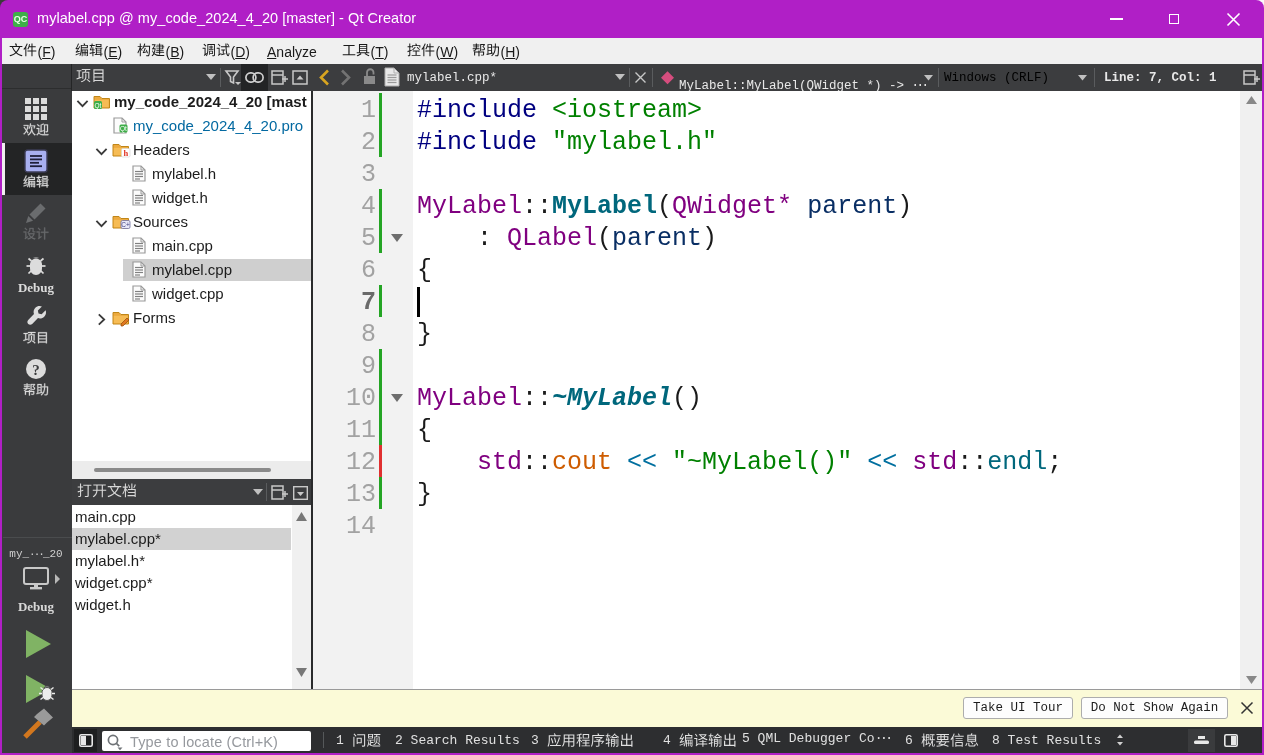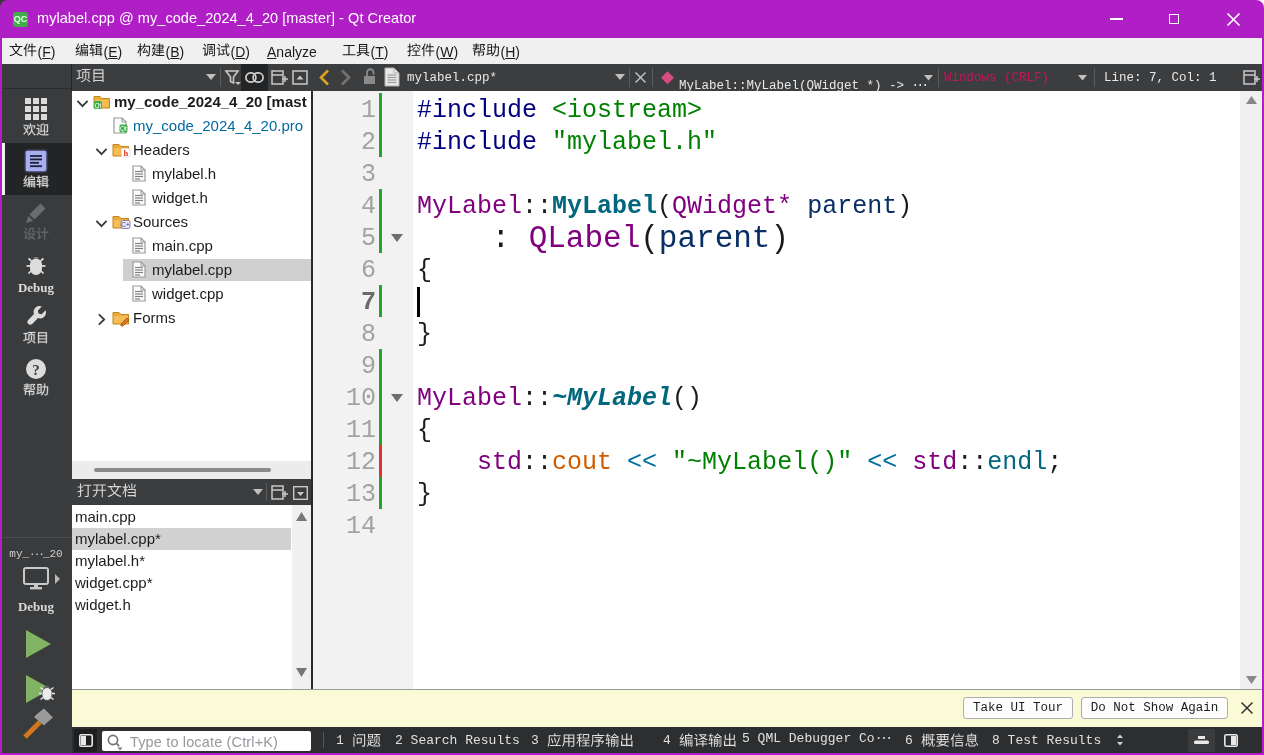--- a/index.html
+++ b/index.html
@@ -122,26 +122,26 @@
     </svg>
 <div class="abs" style="left:652px;top:68px;width:1px;height:19px;background:#5a5c5e;"></div>
 <svg class="abs" style="left:660px;top:70px;" width="15" height="15" viewBox="0 0 15 15">
       <rect x="3" y="3" width="9.2" height="9.2" transform="rotate(45 7.5 7.5)" fill="#d64d7e"></rect>
     </svg>
 <div class="abs mono" style="left:679px;top:79px;color:#e8e8e8;font-size:12.5px;">MyLabel::MyLabel(QWidget *) -&gt; <span style="letter-spacing:-2.5px;">···</span></div>
 <svg class="abs" style="left:924px;top:75px;" width="9" height="6" viewBox="0 0 9 6">
       <path d="M0 0 L9 0 L4.5 5.5 Z" fill="#c0c0c0"></path>
     </svg>
 <div class="abs" style="left:938px;top:68px;width:1px;height:19px;background:#5a5c5e;"></div>
-<div class="abs mono" style="left:944px;top:71px;color:#be185d;font-size:12.5px;">Windows (CRLF)</div>
+<div class="abs mono" style="left:944px;top:71px;color:#000000;font-size:12.5px;">Windows (CRLF)</div>
 <svg class="abs" style="left:1078px;top:75px;" width="9" height="6" viewBox="0 0 9 6">
       <path d="M0 0 L9 0 L4.5 5.5 Z" fill="#c0c0c0"></path>
     </svg>
 <div class="abs" style="left:1094px;top:68px;width:1px;height:19px;background:#5a5c5e;"></div>
-<div class="abs mono" style="left:1104px;top:71px;color:#e8e8e8;font-size:12.5px;">Line: 7, Col: 1</div>
+<div class="abs mono" style="left:1104px;top:71px;color:#e8e8e8;font-size:12.5px;font-weight:bold;">Line: 7, Col: 1</div>
 <svg class="abs" style="left:1243px;top:70px;" width="17" height="16" viewBox="0 0 17 16">
       <g fill="none" stroke="#c8c8c8" stroke-width="1.5">
         <rect x="1" y="1" width="11" height="13"></rect>
         <line x1="1" y1="5" x2="12" y2="5"></line>
       </g>
       <path d="M14 6 L14 12 M11 9 L17 9" stroke="#c8c8c8" stroke-width="1.5"></path>
     </svg>
 <div class="abs" style="left:0;top:91px;width:72px;height:664px;background:#3a3b3d;"></div>
 <svg class="abs" style="left:25px;top:98px;" width="22" height="22" viewBox="0 0 22 22">
       <rect x="0" y="0" width="6" height="6" fill="#dcdcdc"></rect>
@@ -419,21 +419,21 @@
 <svg class="abs" style="left:391px;top:234px;" width="12" height="8" viewBox="0 0 12 8">
       <path d="M0 0 L12 0 L6 8 Z" fill="#6e6e6e"></path>
     </svg>
 <svg class="abs" style="left:391px;top:394px;" width="12" height="8" viewBox="0 0 12 8">
       <path d="M0 0 L12 0 L6 8 Z" fill="#6e6e6e"></path>
     </svg>
 <div class="abs" style="left:417px;top:287px;width:2.5px;height:30px;background:#000;"></div>
 <div class="abs mono" style="left:417px;top:95px;font-size:25px;line-height:32px;white-space:pre;"><span style="color:#000080;">#include </span><span style="color:#008000;">&lt;iostream&gt;</span></div>
 <div class="abs mono" style="left:417px;top:127px;font-size:25px;line-height:32px;white-space:pre;"><span style="color:#000080;">#include </span><span style="color:#008000;">"mylabel.h"</span></div>
 <div class="abs mono" style="left:417px;top:191px;font-size:25px;line-height:32px;white-space:pre;"><span style="color:#800080;">MyLabel</span><span style="color:#1a1a1a;">::</span><span style="color:#00677c;font-weight:bold;">MyLabel</span><span style="color:#1a1a1a;">(</span><span style="color:#800080;">QWidget*</span><span style="color:#1a1a1a;"> </span><span style="color:#092e64;">parent</span><span style="color:#1a1a1a;">)</span></div>
-<div class="abs mono" style="left:417px;top:223px;font-size:31px;line-height:32px;white-space:pre;"><span style="color:#1a1a1a;">    : </span><span style="color:#800080;">QLabel</span><span style="color:#1a1a1a;">(</span><span style="color:#092e64;">parent</span><span style="color:#1a1a1a;">)</span></div>
+<div class="abs mono" style="left:417px;top:223px;font-size:25px;line-height:32px;white-space:pre;"><span style="color:#1a1a1a;">    : </span><span style="color:#800080;">QLabel</span><span style="color:#1a1a1a;">(</span><span style="color:#092e64;">parent</span><span style="color:#1a1a1a;">)</span></div>
 <div class="abs mono" style="left:417px;top:255px;font-size:25px;line-height:32px;white-space:pre;"><span style="color:#1a1a1a;">{</span></div>
 <div class="abs mono" style="left:417px;top:319px;font-size:25px;line-height:32px;white-space:pre;"><span style="color:#1a1a1a;">}</span></div>
 <div class="abs mono" style="left:417px;top:383px;font-size:25px;line-height:32px;white-space:pre;"><span style="color:#800080;">MyLabel</span><span style="color:#1a1a1a;">::</span><span style="color:#00677c;font-weight:bold;font-style:italic;">~MyLabel</span><span style="color:#1a1a1a;">()</span></div>
 <div class="abs mono" style="left:417px;top:415px;font-size:25px;line-height:32px;white-space:pre;"><span style="color:#1a1a1a;">{</span></div>
 <div class="abs mono" style="left:417px;top:447px;font-size:25px;line-height:32px;white-space:pre;"><span style="color:#1a1a1a;">    </span><span style="color:#800080;">std</span><span style="color:#1a1a1a;">::</span><span style="color:#ce5c00;">cout</span><span style="color:#1a1a1a;"> </span><span style="color:#006f9f;">&lt;&lt;</span><span style="color:#1a1a1a;"> </span><span style="color:#008000;">"~MyLabel()"</span><span style="color:#1a1a1a;"> </span><span style="color:#006f9f;">&lt;&lt;</span><span style="color:#1a1a1a;"> </span><span style="color:#800080;">std</span><span style="color:#1a1a1a;">::</span><span style="color:#00677c;">endl</span><span style="color:#1a1a1a;">;</span></div>
 <div class="abs mono" style="left:417px;top:479px;font-size:25px;line-height:32px;white-space:pre;"><span style="color:#1a1a1a;">}</span></div>
 <div class="abs" style="left:1240px;top:91px;width:22px;height:598px;background:#f0f0f0;"></div>
 <svg class="abs" style="left:1246px;top:96px;" width="11" height="8" viewBox="0 0 11 8">
       <path d="M5.5 0 L11 8 L0 8 Z" fill="#888"></path>
     </svg>

